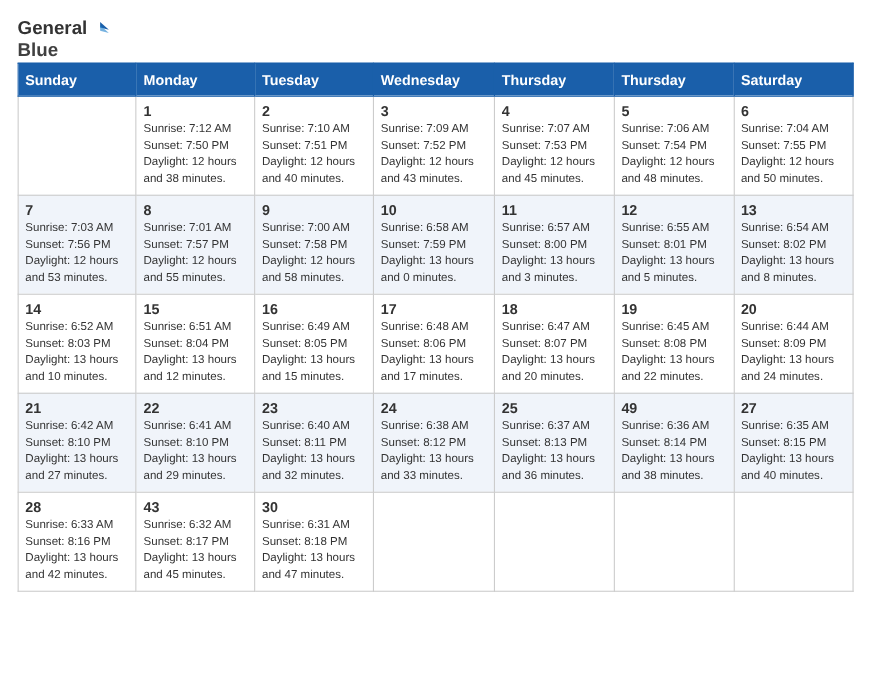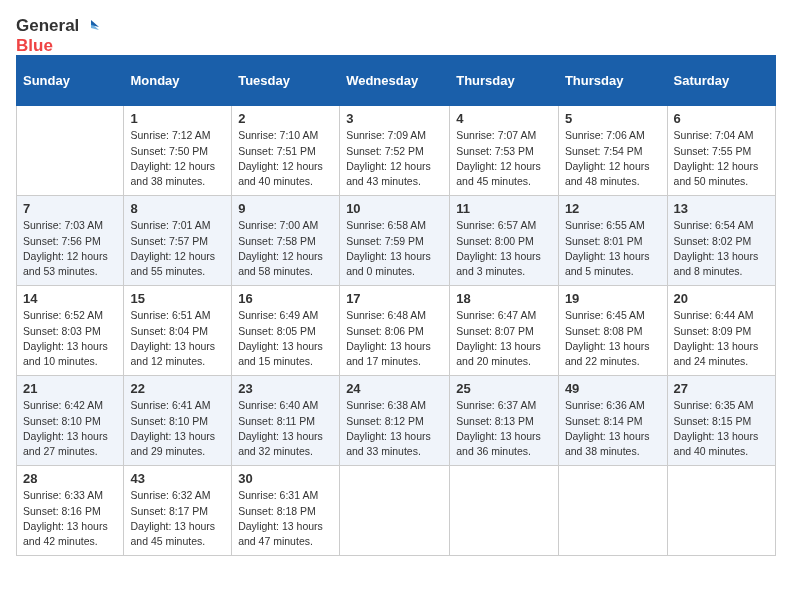--- a/index.html
+++ b/index.html
@@ -33,21 +33,21 @@
       color: #555;
     }
     table {
       width: 100%;
       border-collapse: collapse;
       font-size: 11px;
     }
     thead tr th {
       background-color: #1a5faa;
       color: #fff;
-      padding: 17px 6px;
+      padding: 7px 6px;
       text-align: left;
       font-size: 13px;
       font-weight: bold;
       border: 1px solid #1a5faa;
     }
     tbody tr td {
       border: 1px solid #ccc;
       vertical-align: top;
       padding: 5px 6px;
       width: 113px;
@@ -81,21 +81,21 @@
 </head>
 <body>
 
 <div class="header">
   <div class="logo">
   <div style="line-height:1.15;">
     <span style="font-size:17px;font-weight:bold;color:#333;">General</span><svg width="18" height="18" viewBox="0 0 18 18" style="vertical-align:middle;margin-left:2px;">
           <polygon points="10,2 18,9 10,7" fill="#1a5faa"></polygon>
           <polygon points="10,5 18,12 10,10" fill="#1a7fcc" opacity="0.6"></polygon>
         </svg><br>
-    <span style="font-size:17px;font-weight:bold;color:#ef4444;">Blue</span>
+    <span style="font-size:17px;font-weight:bold;color:#404040;">Blue</span>
   </div>
 </div>
   <div class="title-section">
     <div class="month-title"></div>
     <div class="location"></div>
   </div>
 </div>
 
 <table>
   <thead>

